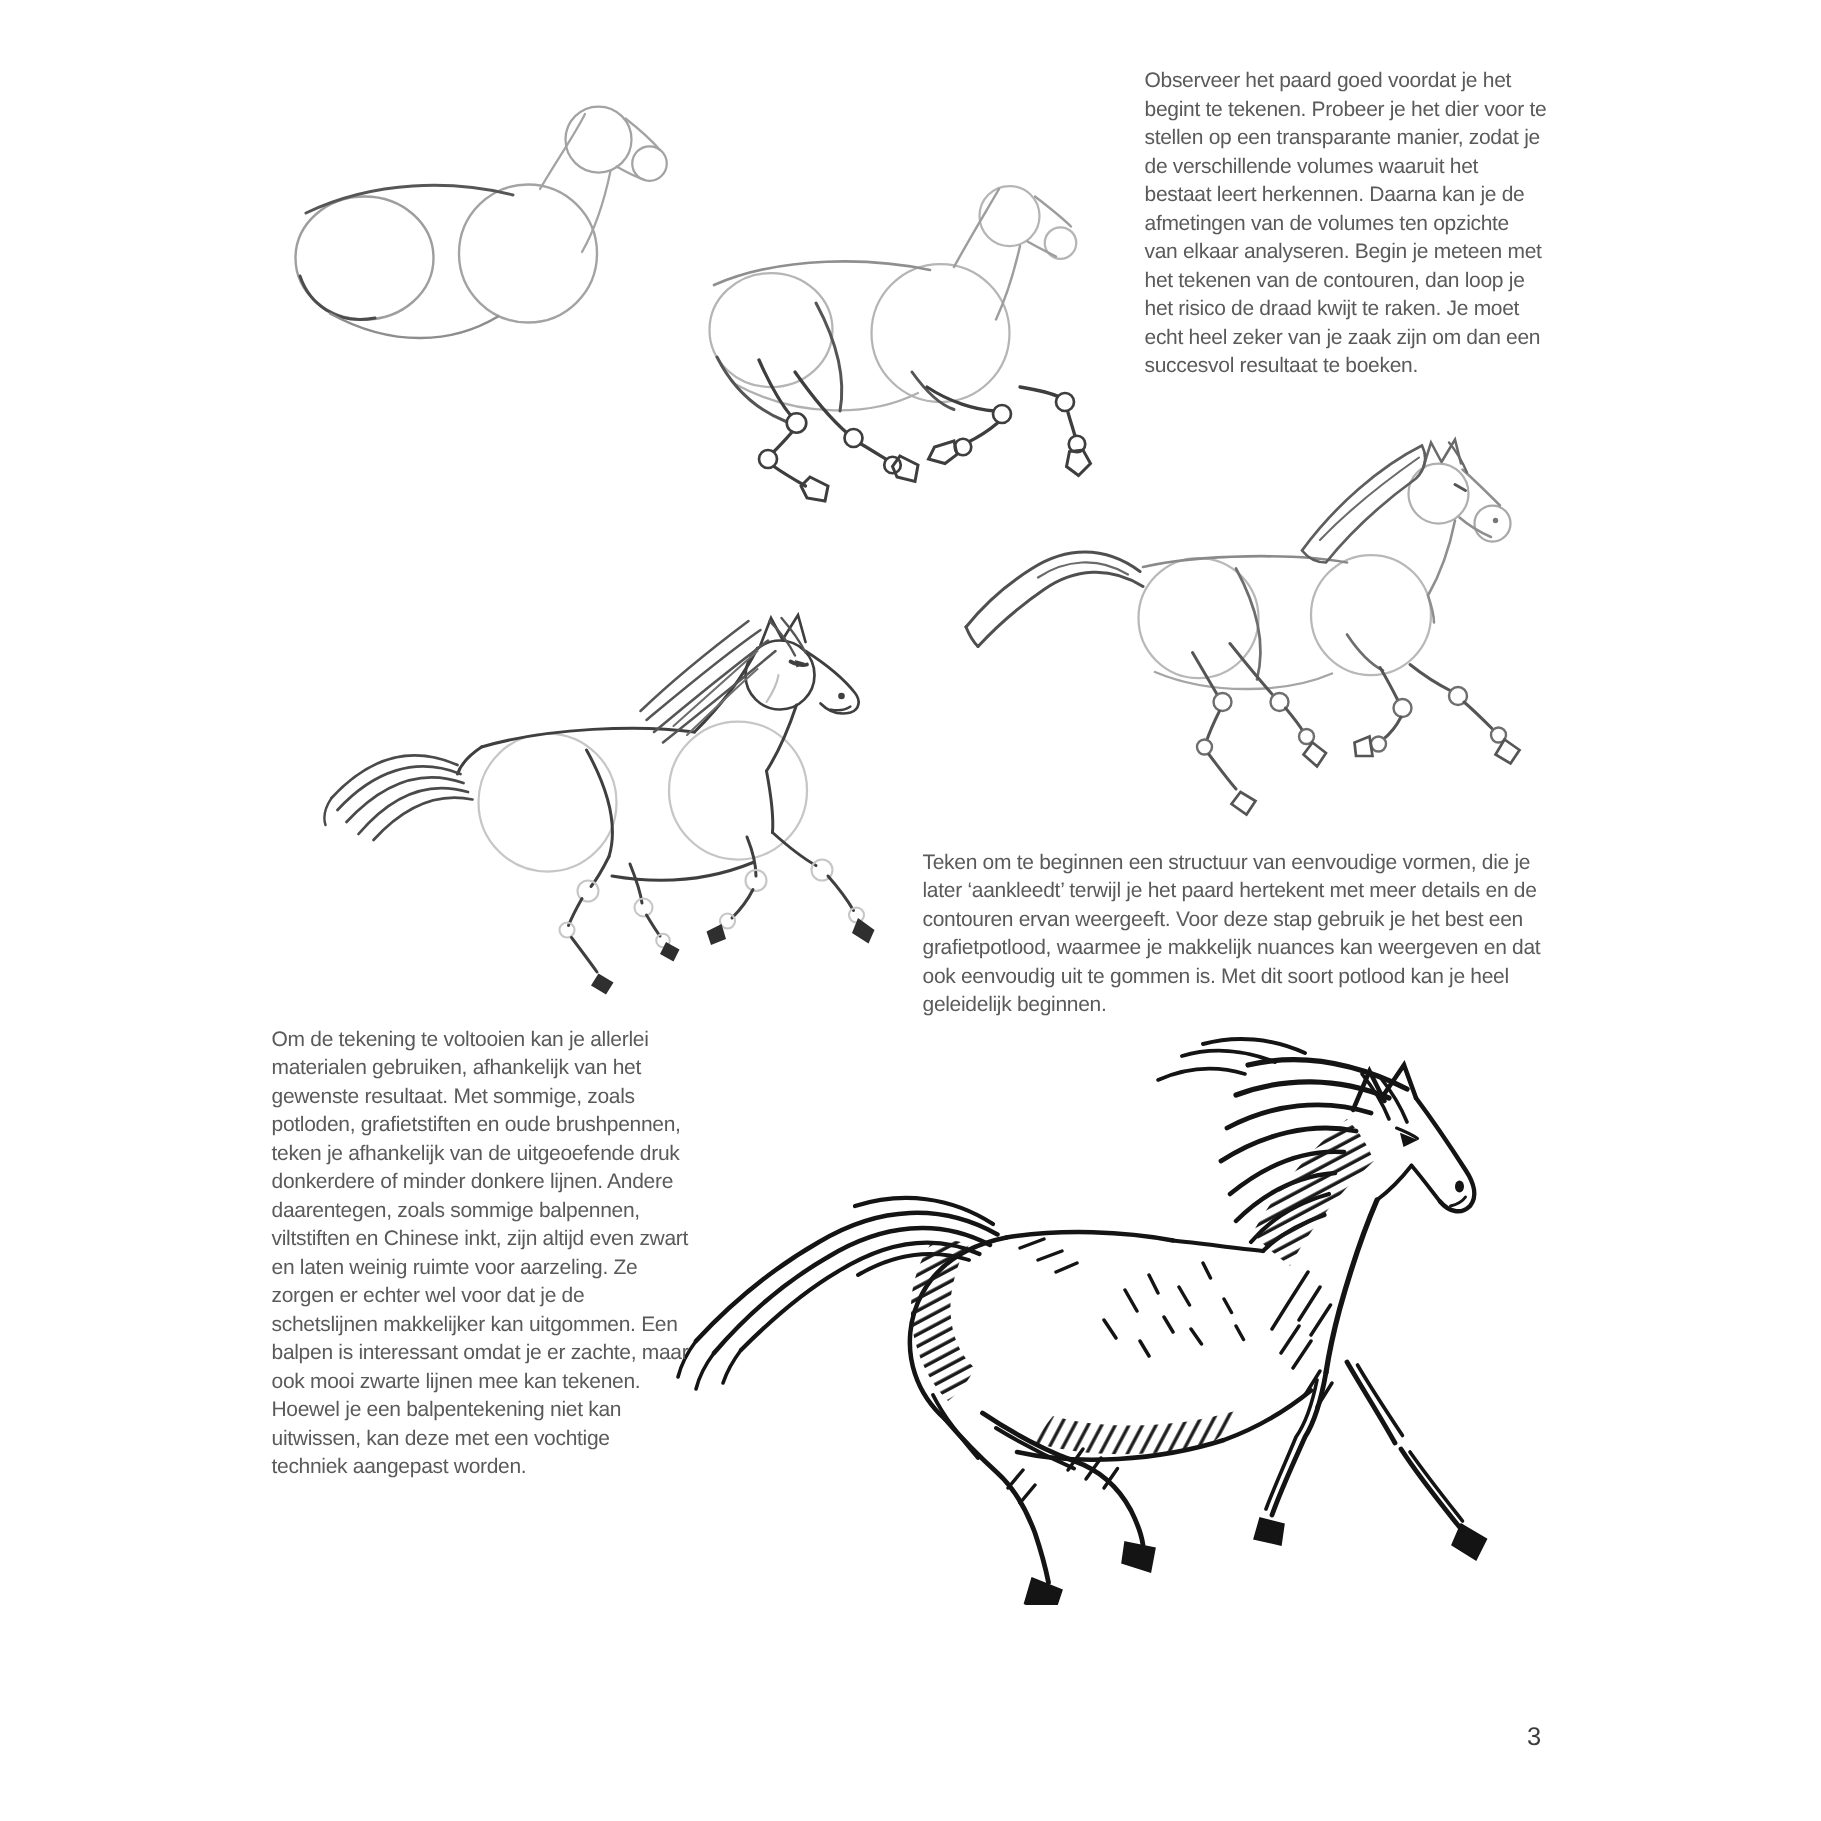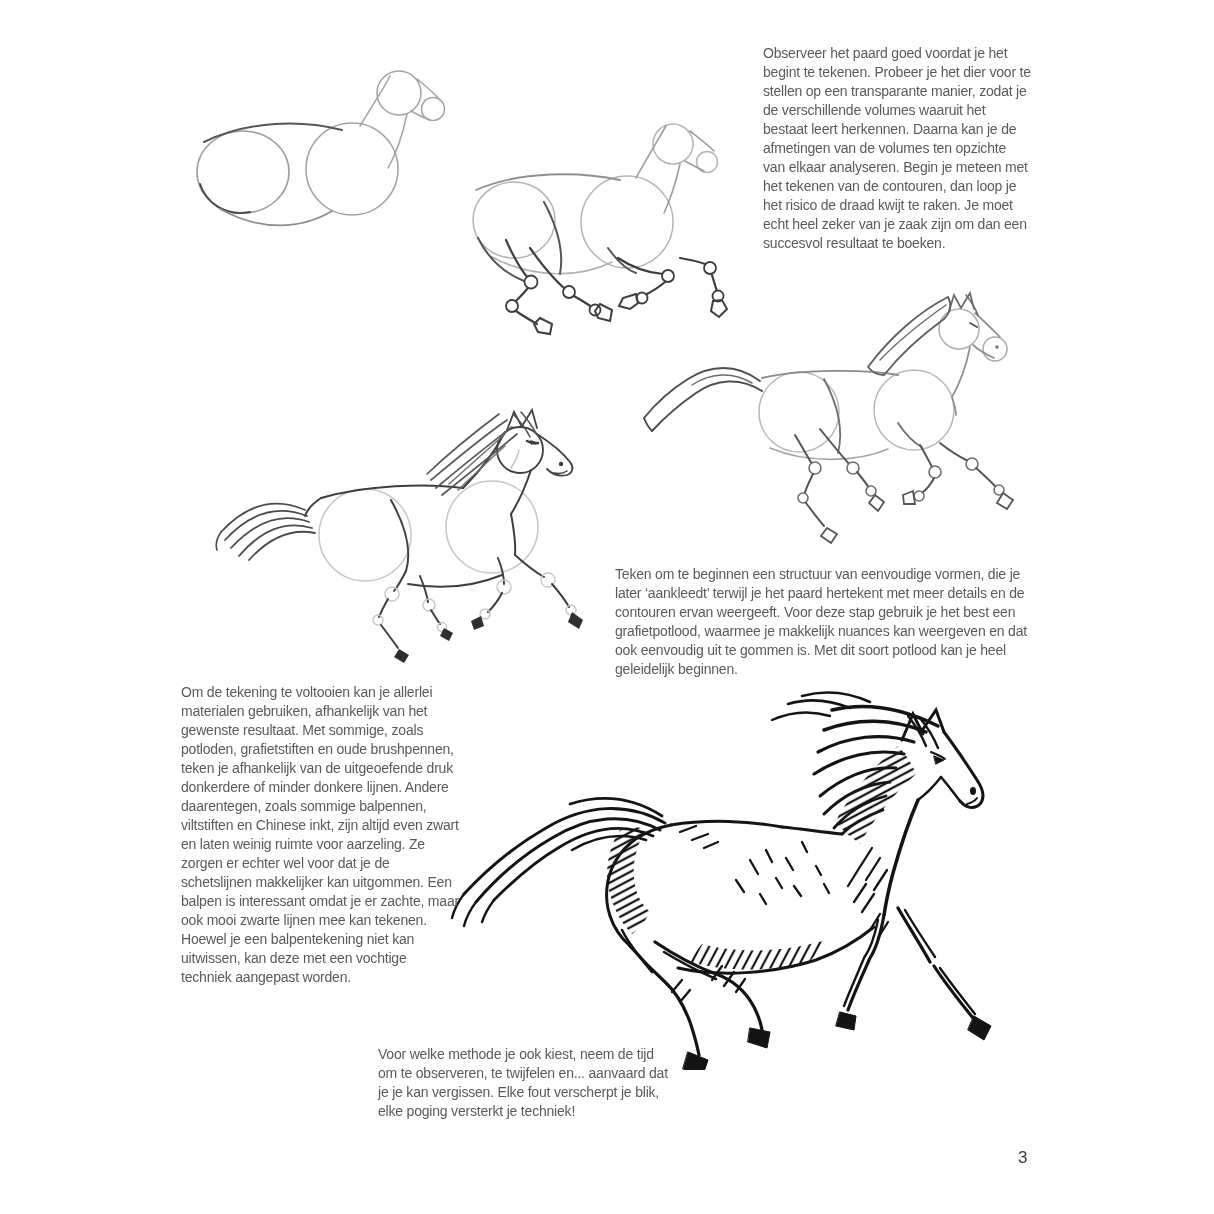--- a/index.html
+++ b/index.html
@@ -288,17 +288,16 @@
       </g>
     </svg>
   </div>
 
   <div class="para" style="left:763px;top:44px;width:268px;">Observeer het paard goed voordat je het begint te tekenen. Probeer je het dier voor te stellen op een transparante manier, zodat je de verschillende volumes waaruit het bestaat leert herkennen. Daarna kan je de afmetingen van de volumes ten opzichte van elkaar analyseren. Begin je meteen met het tekenen van de contouren, dan loop je het risico de draad kwijt te raken. Je moet echt heel zeker van je zaak zijn om dan een succesvol resultaat te boeken.</div>
 
   <div class="para" style="left:615px;top:565px;width:425px;">Teken om te beginnen een structuur van eenvoudige vormen, die je later ‘aankleedt’ terwijl je het paard hertekent met meer details en de contouren ervan weergeeft. Voor deze stap gebruik je het best een grafietpotlood, waarmee je makkelijk nuances kan weergeven en dat ook eenvoudig uit te gommen is. Met dit soort potlood kan je heel geleidelijk beginnen.</div>
 
   <div class="para" style="left:181px;top:683px;width:278px;">Om de tekening te voltooien kan je allerlei materialen gebruiken, afhankelijk van het gewenste resultaat. Met sommige, zoals potloden, grafietstiften en oude brushpennen, teken je afhankelijk van de uitgeoefende druk donkerdere of minder donkere lijnen. Andere daarentegen, zoals sommige balpennen, viltstiften en Chinese inkt, zijn altijd even zwart en laten weinig ruimte voor aarzeling. Ze zorgen er echter wel voor dat je de schetslijnen makkelijker kan uitgommen. Een balpen is interessant omdat je er zachte, maar ook mooi zwarte lijnen mee kan tekenen. Hoewel je een balpentekening niet kan uitwissen, kan deze met een vochtige techniek aangepast worden.</div>
 
-  <div class="para" style="left:378px;top:1045px;width:295px;">Voor welke methode je ook kiest, neem de tijd om te observeren, te twijfelen en... aanvaard dat je je kan vergissen. Elke fout verscherpt je blik, elke poging versterkt je techniek!</div>
 
   <div class="pagenum" style="left:1018px;top:1148px;">3</div>
 
 </div>
 
 </body></html>

